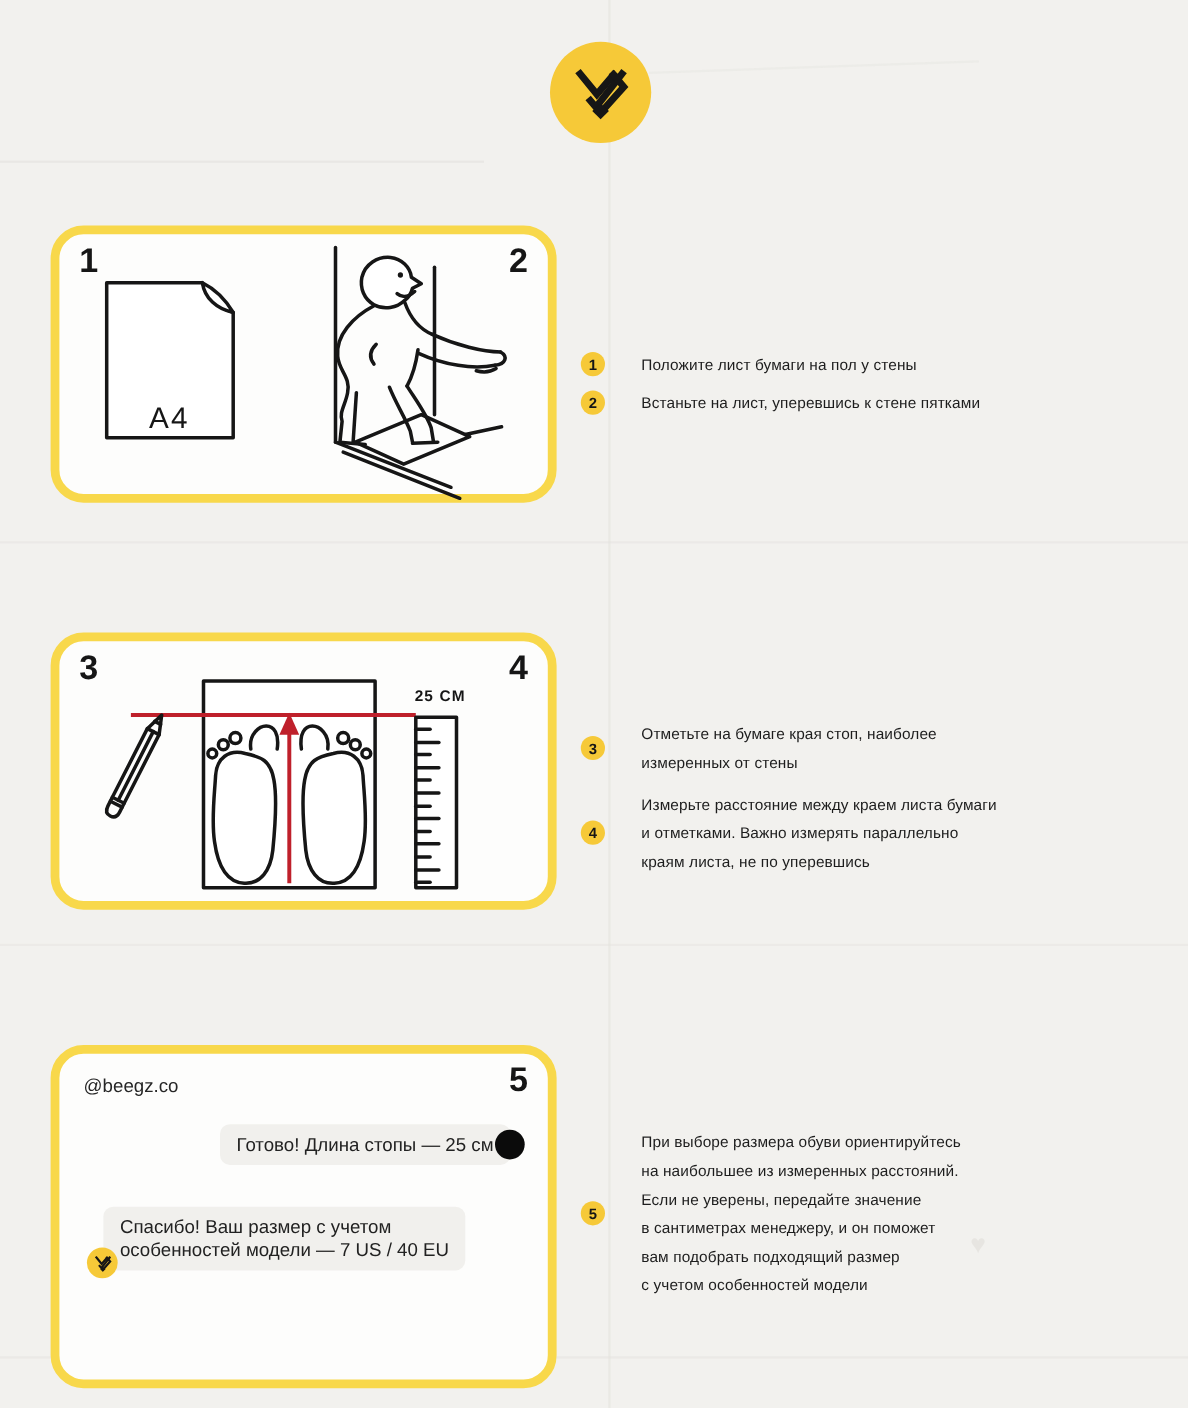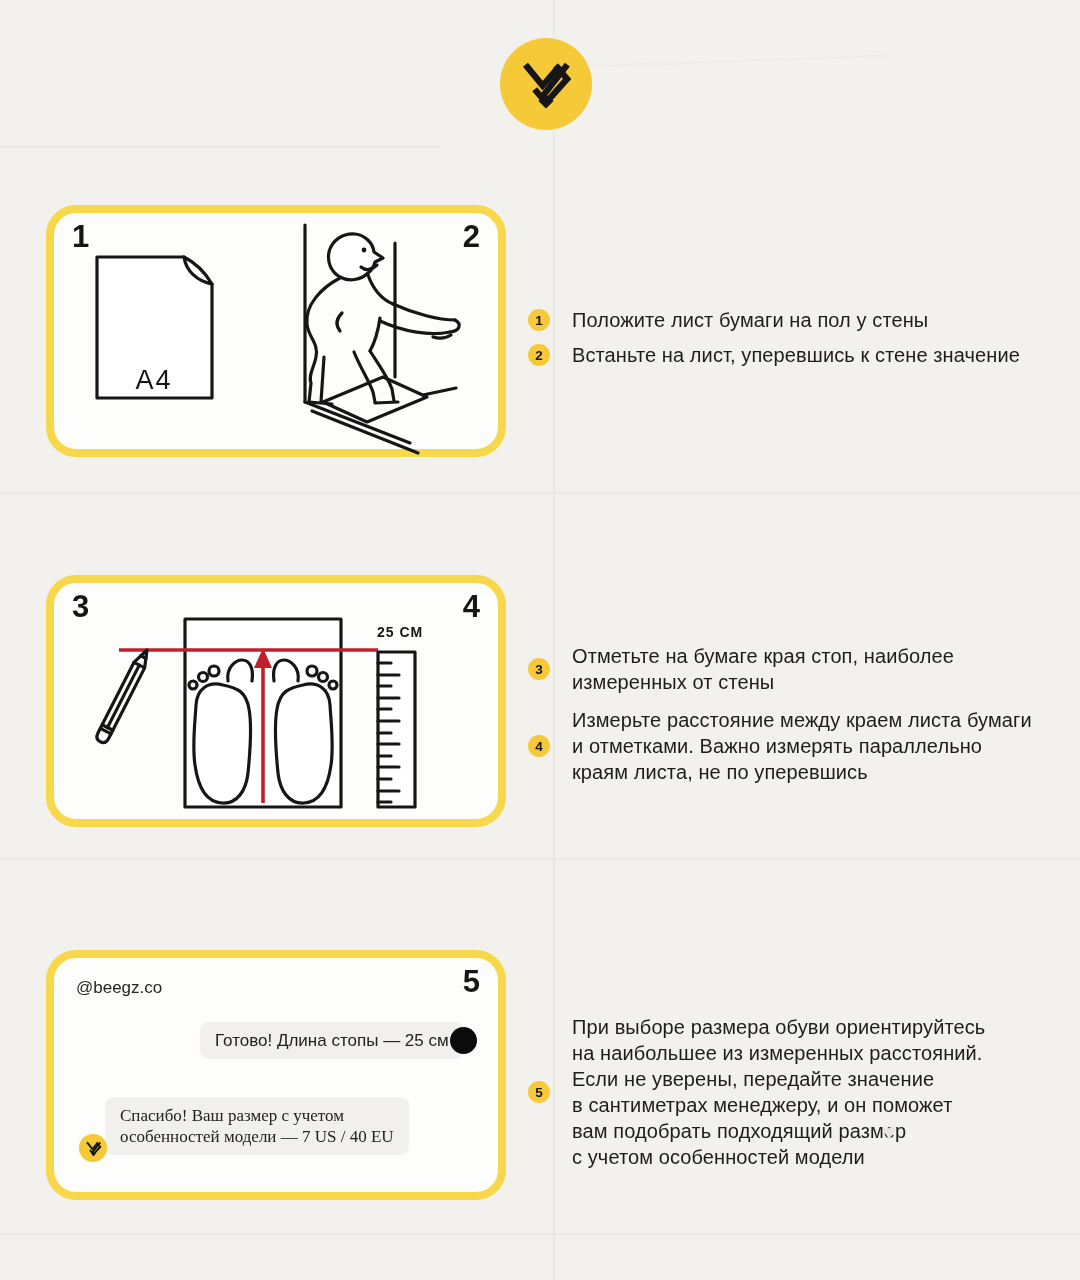--- a/index.html
+++ b/index.html
@@ -25,21 +25,21 @@
   }
   .lg{stroke:var(--ink);stroke-width:7.5;fill:none;stroke-linecap:square;stroke-linejoin:miter;}
 
   
   .panel{
     position:absolute;left:46px;width:460px;box-sizing:border-box;
     background:var(--panel_bg);border:8px solid var(--yellow_border);border-radius:30px;
   }
   .panel.p1{top:205px;height:252px;}
   .panel.p2{top:575px;height:252px;}
-  .panel.p3{top:950px;height:250px;}
+  .panel.p3{top:950px;height:312px;}
   .corner-num{position:absolute;top:8px;font-size:31px;font-weight:700;color:var(--ink);line-height:1;}
   .corner-num.left{left:18px;}
   .corner-num.right{right:18px;}
   .panel-art{position:absolute;left:-8px;top:-8px;width:460px;height:252px;}
 
   
   .ik{stroke:var(--ink);fill:none;stroke-width:3.2;stroke-linecap:round;stroke-linejoin:round;}
   .ikf{stroke:var(--ink);fill:#fff;stroke-width:3.2;stroke-linecap:round;stroke-linejoin:round;}
   .inkfill{fill:var(--ink);stroke:none;}
   .rd{stroke:var(--red);fill:none;stroke-width:3.6;}
@@ -49,38 +49,38 @@
   .rulerlabel{font-size:14px;font-weight:700;letter-spacing:1px;}
 
   
   .step{position:absolute;left:528px;display:flex;align-items:center;gap:17px;}
   .badge{
     flex:0 0 auto;width:22px;height:22px;border-radius:50%;background:var(--yellow_badge);
     display:flex;align-items:center;justify-content:center;
     font-size:13.5px;font-weight:700;color:var(--ink);
   }
   .step-text{
-    margin:5px;font-size:20px;line-height:26px;letter-spacing:.1px;color:#1d1d1d;
+    margin:16px;font-size:14px;line-height:26px;letter-spacing:.1px;color:#1d1d1d;
     white-space:pre-line;width:max-content;
   }
   .step.s1{top:302px;}
   .step.s2{top:337px;}
   .step.s3{top:638px;}
   .step.s4{top:702px;}
   .step.s5{top:1009px;}
   .heart{position:absolute;left:882px;top:1120px;font-size:24px;color:var(--heart_gray);line-height:1;}
 
   
   .handle{position:absolute;left:22px;top:20px;font-size:17px;color:#262626;}
   .bubble{
     position:absolute;background:var(--bubble);border-radius:9px;
     font-size:17px;line-height:21px;color:#222;padding:8px 15px;white-space:pre-line;width:max-content;
   }
   .bubble.user{left:146px;top:64px;}
-  .bubble.brand{left:51px;top:139px;font-family:Liberation Serif, serif;}
+  .bubble.brand{left:40px;top:139px;}
   .avatar-user{position:absolute;left:396px;top:69px;width:27px;height:27px;border-radius:50%;background:#0b0b0b;}
   .avatar-brand{
     position:absolute;left:25px;top:176px;width:28px;height:28px;border-radius:50%;
     background:var(--yellow_badge);display:flex;align-items:center;justify-content:center;
   }
 </style>
 </head>
 <body>
 
 <div class="canvas">
@@ -213,21 +213,21 @@
       </svg>
     </div>
   </section>
 
   <div class="step s1">
     <span class="badge">1</span>
     <p class="step-text">Положите лист бумаги на пол у стены</p>
   </div>
   <div class="step s2">
     <span class="badge">2</span>
-    <p class="step-text">Встаньте на лист, уперевшись к стене значение</p>
+    <p class="step-text">Встаньте на лист, уперевшись к стене пятками</p>
   </div>
   <div class="step s3">
     <span class="badge">3</span>
     <p class="step-text">Отметьте на бумаге края стоп, наиболее
 измеренных от стены</p>
   </div>
   <div class="step s4">
     <span class="badge">4</span>
     <p class="step-text">Измерьте расстояние между краем листа бумаги
 и отметками. Важно измерять параллельно

